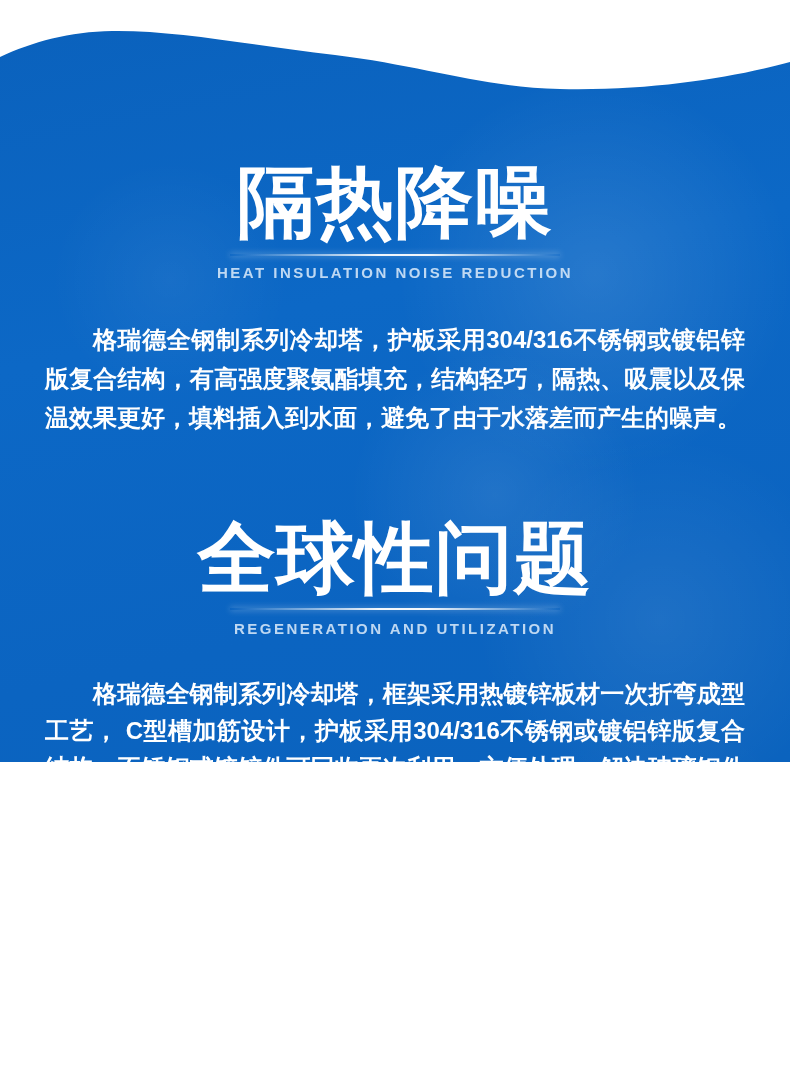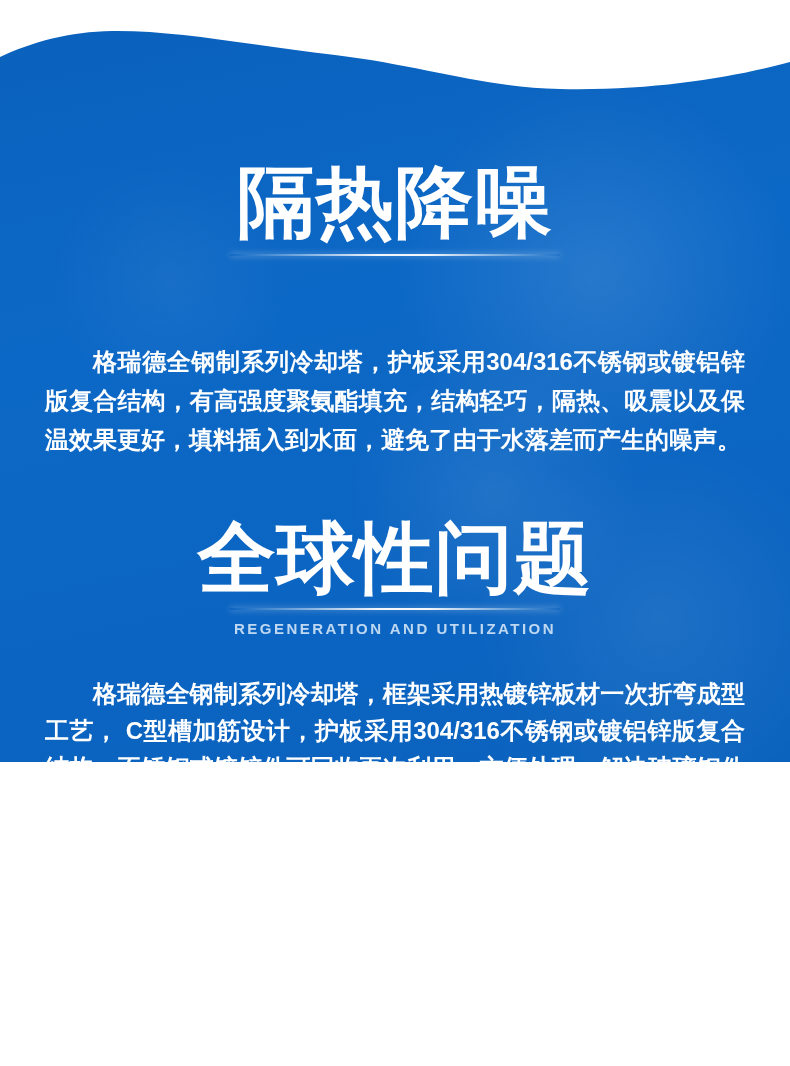--- a/index.html
+++ b/index.html
@@ -65,21 +65,21 @@
   .s2-subtitle { top: 620px; }
 
   .sec-paragraph {
     position: absolute; left: 45px; width: 700px;
     color: #ffffff;
     font-size: 24px;
     font-weight: 600;
     text-align: justify;
     text-indent: 2em;
   }
-  .s1-paragraph { top: 342px; line-height: 39px; }
+  .s1-paragraph { top: 320px; line-height: 39px; }
   .s2-paragraph { top: 675px; line-height: 37px; }
 
   
   .cmp-table {
     position: absolute; left: 48px; top: 871px; width: 694px;
     border: 3px solid #ffffff;
     font-weight: bold;
     font-size: 22px;
   }
   .t-row { display: grid; grid-template-columns: 100px 258px 1fr; }
@@ -106,20 +106,21 @@
   <div class="glow glow3"></div>
   <div class="glow glow4"></div>
   <div class="glow glow5"></div>
 
   <svg class="top-wave" viewBox="0 0 790 120" preserveAspectRatio="none">
     <path d="M0,0 H790 V62 C735,77 655,91 560,89 C480,87 425,66 335,55 C250,45 175,30 112,31 C70,31.5 32,42 0,57 Z" fill="#ffffff"></path>
   </svg>
 
   <h1 class="sec-title s1-title">隔热降噪</h1>
   <div class="divider s1-divider"></div>
+  <div class="sec-subtitle s1-subtitle">HEAT INSULATION NOISE REDUCTION</div>
   <p class="sec-paragraph s1-paragraph">格瑞德全钢制系列冷却塔，护板采用304/316不锈钢或镀铝锌版复合结构，有高强度聚氨酯填充，结构轻巧，隔热、吸震以及保温效果更好，填料插入到水面，避免了由于水落差而产生的噪声。</p>
 
   <h1 class="sec-title s2-title">全球性问题</h1>
   <div class="divider s2-divider"></div>
   <div class="sec-subtitle s2-subtitle">REGENERATION AND UTILIZATION</div>
   <p class="sec-paragraph s2-paragraph">格瑞德全钢制系列冷却塔，框架采用热镀锌板材一次折弯成型工艺， C型槽加筋设计，护板采用304/316不锈钢或镀铝锌版复合结构，不锈钢或镀锌件可回收再次利用，方便处理，解决玻璃钢件回收世界性难题。生产过程中不会产生对环境、人体的损害，是当今冷却塔行业的环保先锋。</p>
 
   <div class="cmp-table">
     <div class="t-row head">
       <div class="t-cell">项目</div>

